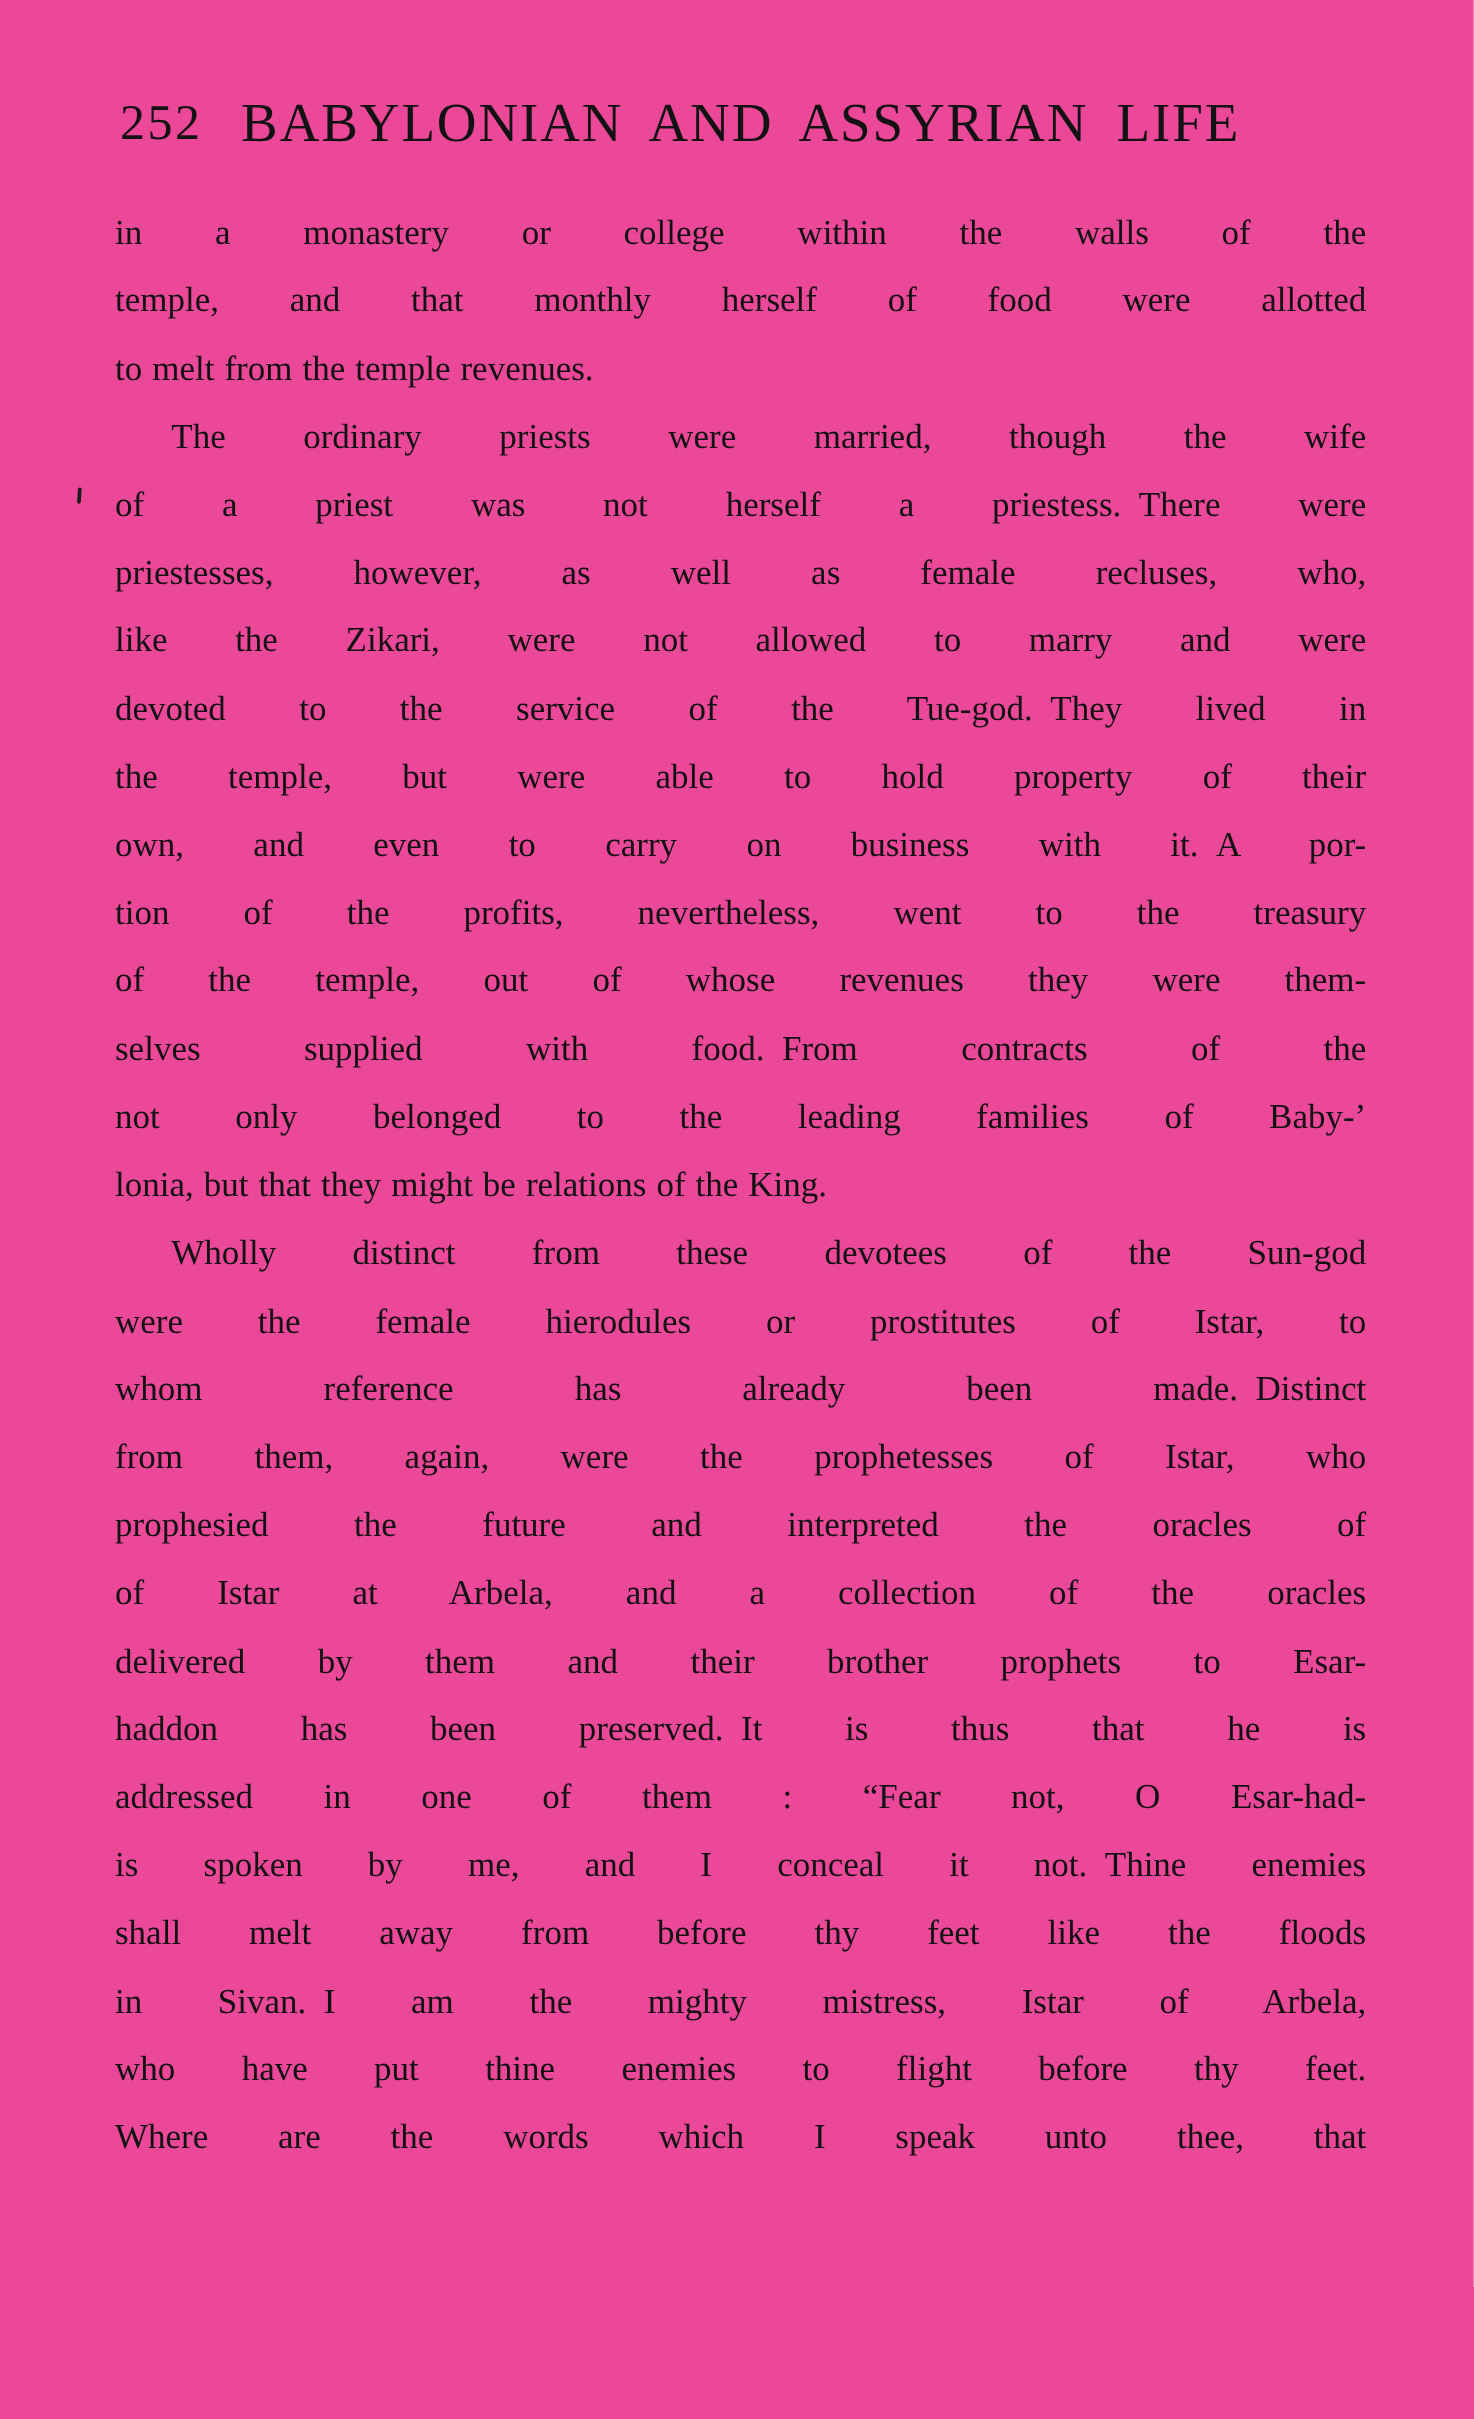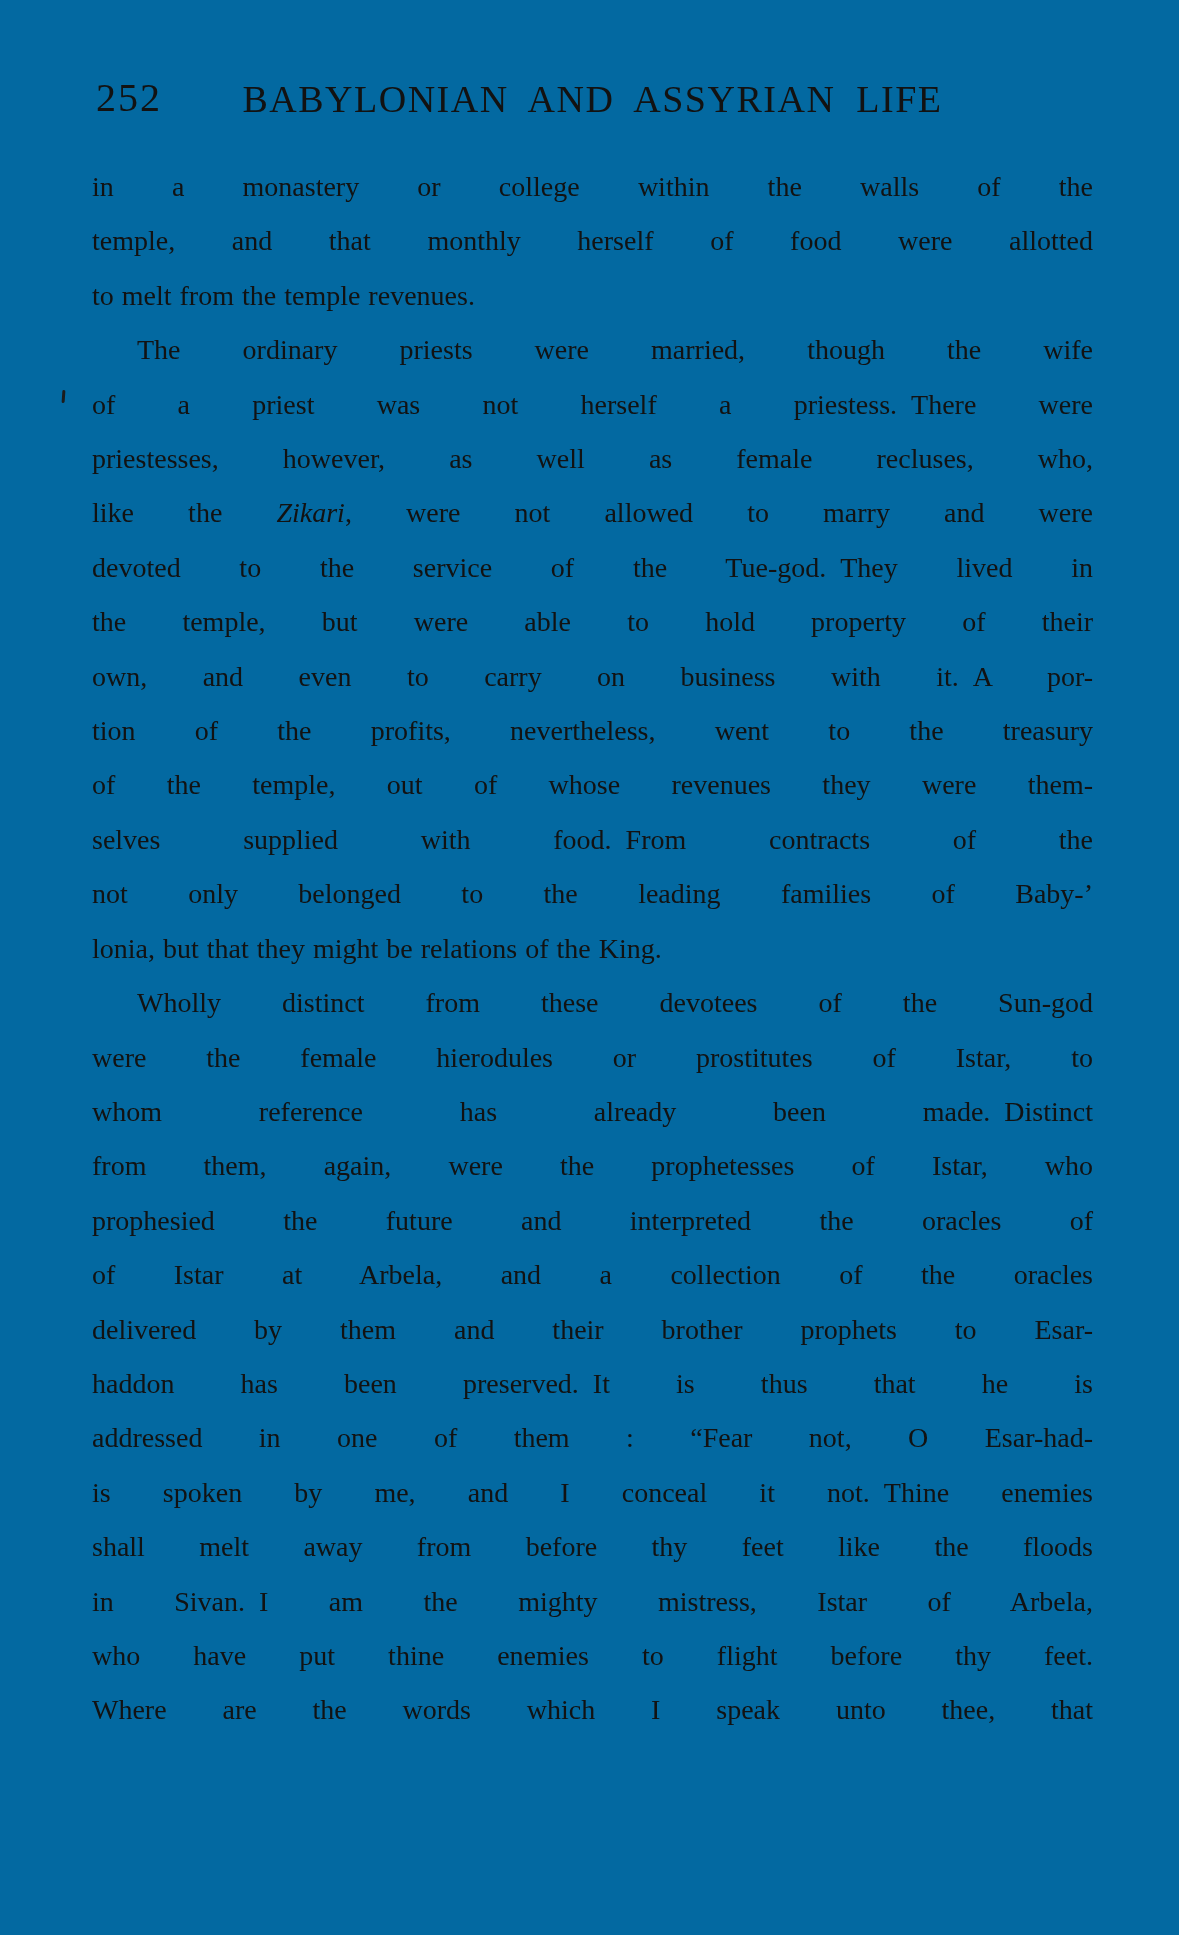--- a/index.html
+++ b/index.html
@@ -1,52 +1,52 @@
 <!DOCTYPE html>
 <html><head>
 <meta charset="utf-8">
 <style>
   html,body{margin:0;padding:0;background:#e8e8e8;}
   .page{
     position:relative;
     width:1179px;height:1935px;
     margin:0 auto;
-    background:#0369a1;
+    background:#ec4899;
     color:#121212;
     font-family:"Liberation Serif","DejaVu Serif",serif;
     overflow:hidden;
   }
   .running-header{
     position:absolute;
     left:92px;top:76px;width:1001px;height:46px;
   }
   .page-number{
     position:absolute;left:4px;top:0;
     font-size:40px;line-height:44px;
     letter-spacing:2px;
   }
   .running-title{
     position:absolute;left:0;top:2px;width:100%;
     text-align:center;
-    font-size:38px;line-height:42px;
+    font-size:44px;line-height:42px;
     letter-spacing:1.5px;
     word-spacing:10px;
     white-space:nowrap;
   }
   .body-text{
     position:absolute;
     left:92px;top:160px;width:1001px;
     font-size:28px;
     line-height:54.4px;
     word-spacing:1px;
   }
   .line{white-space:normal;}
   .line.justify{text-align:justify;text-align-last:justify;}
   .line.indent{text-indent:45px;}
-  .italic{font-style:italic;}
+  .italic{}
   .ink-artifact{
     position:absolute;
     left:62px;top:390px;
     width:3px;height:13px;
     background:#1c1c1c;
     transform:rotate(4deg);
     border-radius:2px;
   }
 </style>
 </head>

